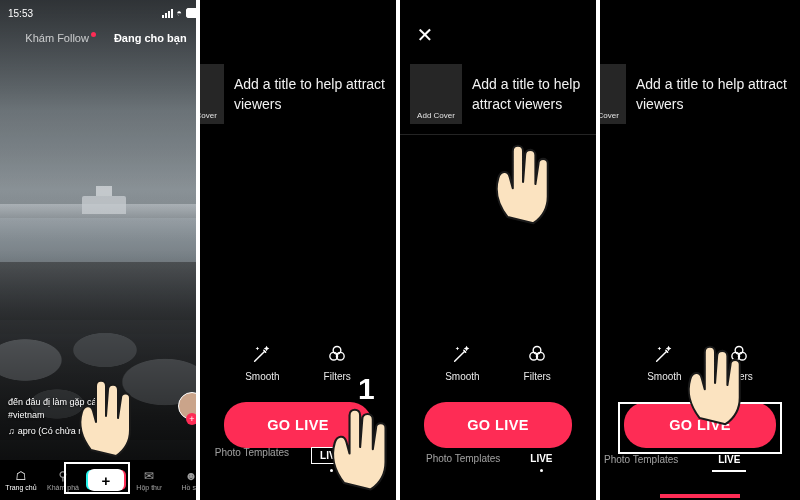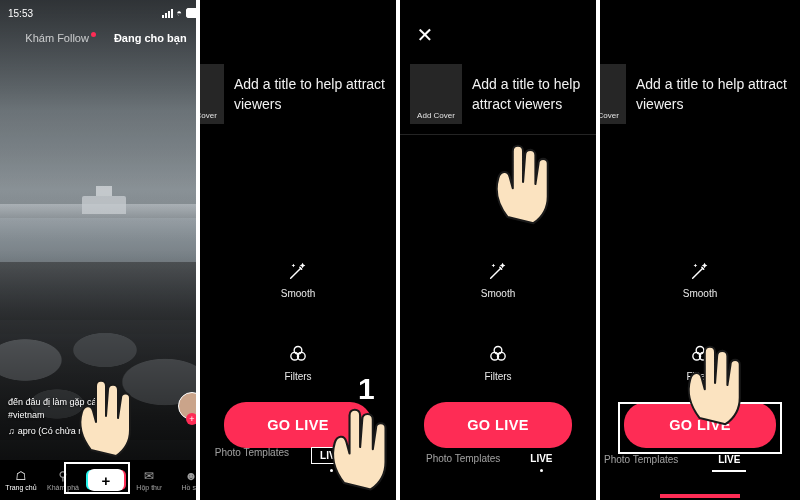--- a/index.html
+++ b/index.html
@@ -242,21 +242,20 @@
     left: 0; right: 0; top: 134px;
     height: 1px; background: rgba(255,255,255,.14);
   }
 
   .tools-row {
     position: absolute;
     left: 0; right: 0; bottom: 118px;
     display: flex;
     justify-content: center;
     gap: 44px;
-    flex-direction: column;
   }
   .tool { display: flex; flex-direction: column; align-items: center; gap: 6px; }
   .tool-label { font-size: 10px; color: #eaeaea; }
   .tool svg { display: block; }
 
   .golive {
     position: absolute;
     left: 24px; right: 24px; bottom: 52px;
     height: 46px;
     background: #fe2c55;

